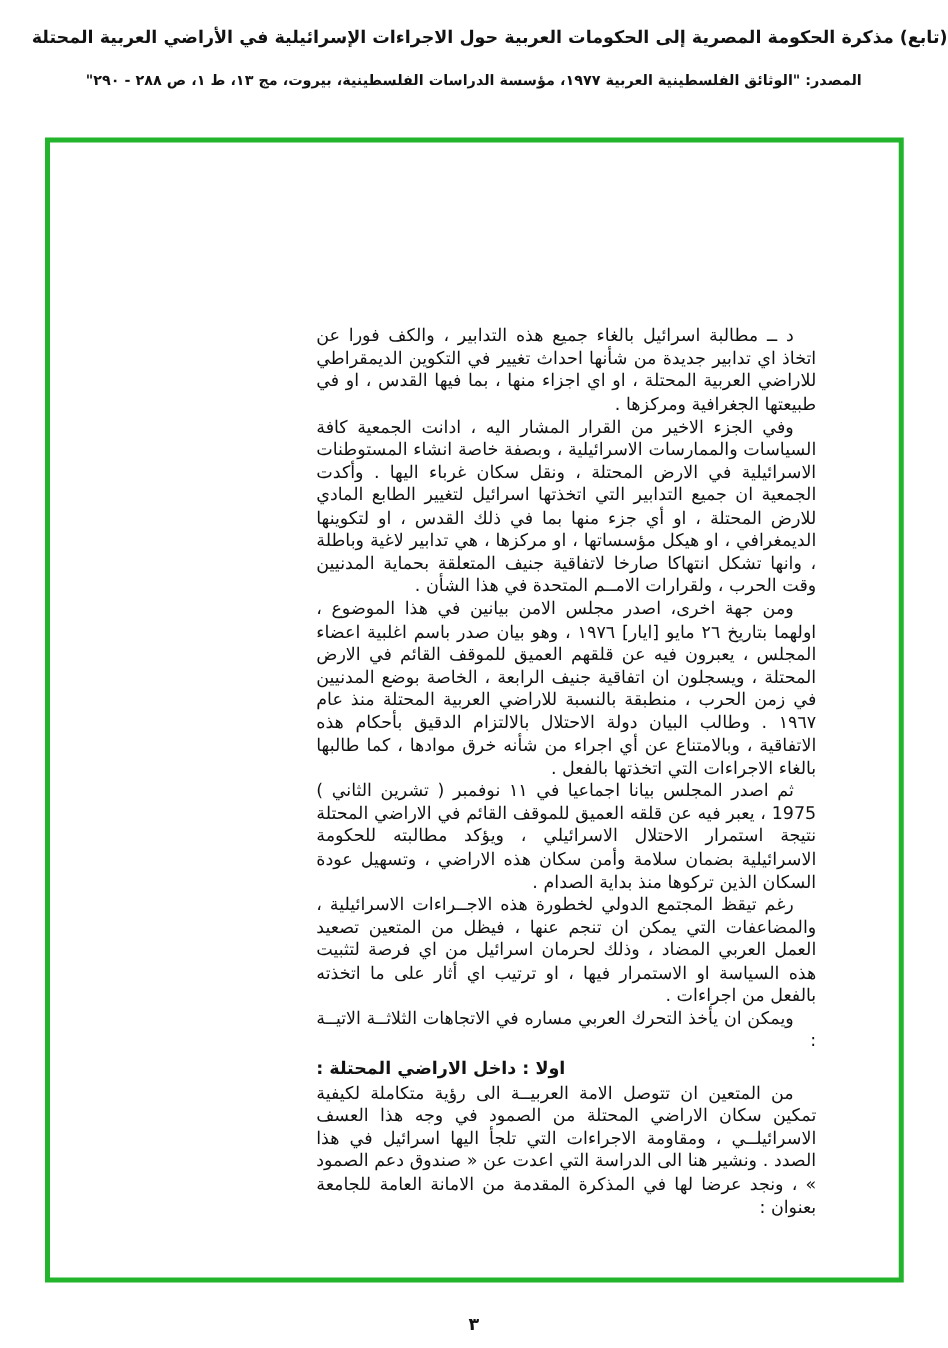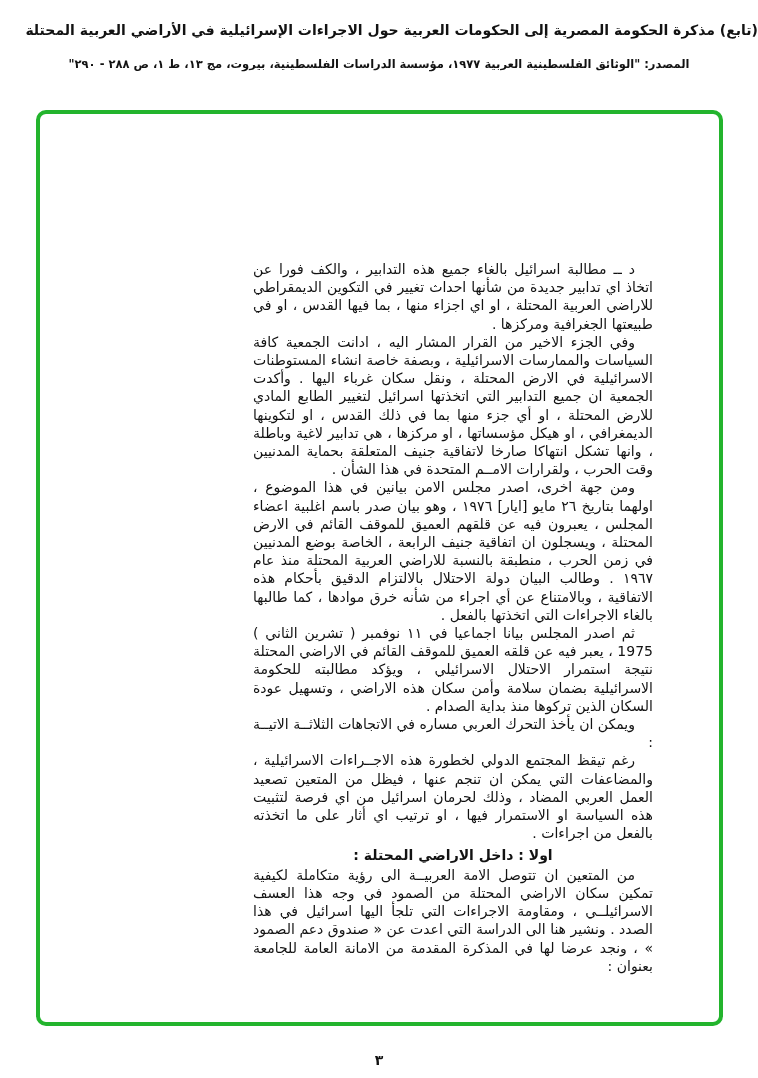--- a/index.html
+++ b/index.html
@@ -39,21 +39,21 @@
     white-space: nowrap;
   }
   
   .frame {
     position: absolute;
     left: 36px;
     top: 110px;
     width: 679px;
     height: 908px;
     border: 4px solid var(--frame-green, #23b42d);
-    border-radius: 10px;
+    border-radius: 0;
     background: #ffffff;
   }
   
   .text-column {
     position: absolute;
     left: 213px;
     top: 146px;
     width: 400px;
     direction: rtl;
   }
@@ -61,21 +61,21 @@
     margin: 0;
     font-size: 14px;
     line-height: 18.2px;
     text-align: justify;
     text-justify: inter-word;
     text-indent: 18px;
   }
   .text-column p.heading {
     font-weight: bold;
     text-indent: 0;
-    text-align: center;
+    text-align: left;
     margin: 3px 0 2px 0;
   }
   
   .page-number {
     position: absolute;
     top: 1052px;
     left: 0;
     right: 0;
     text-align: center;
     font-size: 14px;
@@ -90,22 +90,22 @@
   <div class="doc-title">(تابع) مذكرة الحكومة المصرية إلى الحكومات العربية حول الاجراءات الإسرائيلية في الأراضي العربية المحتلة</div>
 
   <div class="doc-source">المصدر:  "الوثائق الفلسطينية العربية ١٩٧٧، مؤسسة الدراسات الفلسطينية، بيروت، مج ١٣، ط ١، ص ٢٨٨ - ٢٩٠"</div>
 
   <div class="frame">
     <div class="text-column">
       <p>د ــ مطالبة اسرائيل بالغاء جميع هذه التدابير ، والكف فورا عن اتخاذ اي تدابير جديدة من شأنها احداث تغيير في التكوين الديمقراطي للاراضي العربية المحتلة ، او اي اجزاء منها ، بما فيها القدس ، او في طبيعتها الجغرافية ومركزها .</p>
       <p>وفي الجزء الاخير من القرار المشار اليه ، ادانت الجمعية كافة السياسات والممارسات الاسرائيلية ، وبصفة خاصة انشاء المستوطنات الاسرائيلية في الارض المحتلة ، ونقل سكان غرباء اليها . وأكدت الجمعية ان جميع التدابير التي اتخذتها اسرائيل لتغيير الطابع المادي للارض المحتلة ، او أي جزء منها بما في ذلك القدس ، او لتكوينها الديمغرافي ، او هيكل مؤسساتها ، او مركزها ، هي تدابير لاغية وباطلة ، وانها تشكل انتهاكا صارخا لاتفاقية جنيف المتعلقة بحماية المدنيين وقت الحرب ، ولقرارات الامــم المتحدة في هذا الشأن .</p>
       <p>ومن جهة اخرى، اصدر مجلس الامن بيانين في هذا الموضوع ، اولهما بتاريخ ٢٦ مايو [ايار] ١٩٧٦ ، وهو بيان صدر باسم اغلبية اعضاء المجلس ، يعبرون فيه عن قلقهم العميق للموقف القائم في الارض المحتلة ، ويسجلون ان اتفاقية جنيف الرابعة ، الخاصة بوضع المدنيين في زمن الحرب ، منطبقة بالنسبة للاراضي العربية المحتلة منذ عام ١٩٦٧ . وطالب البيان دولة الاحتلال بالالتزام الدقيق بأحكام هذه الاتفاقية ، وبالامتناع عن أي اجراء من شأنه خرق موادها ، كما طالبها بالغاء الاجراءات التي اتخذتها بالفعل .</p>
       <p>ثم اصدر المجلس بيانا اجماعيا في ١١ نوفمبر ( تشرين الثاني ) 1975 ، يعبر فيه عن قلقه العميق للموقف القائم في الاراضي المحتلة نتيجة استمرار الاحتلال الاسرائيلي ، ويؤكد مطالبته للحكومة الاسرائيلية بضمان سلامة وأمن سكان هذه الاراضي ، وتسهيل عودة السكان الذين تركوها منذ بداية الصدام .</p>
+      <p>رغم تيقظ المجتمع الدولي لخطورة هذه الاجــراءات الاسرائيلية ، والمضاعفات التي يمكن ان تنجم عنها ، فيظل من المتعين تصعيد العمل العربي المضاد ، وذلك لحرمان اسرائيل من اي فرصة لتثبيت هذه السياسة او الاستمرار فيها ، او ترتيب اي أثار على ما اتخذته بالفعل من اجراءات .</p>
       <p>ويمكن ان يأخذ التحرك العربي مساره في الاتجاهات الثلاثــة الاتيــة :</p>
-      <p>رغم تيقظ المجتمع الدولي لخطورة هذه الاجــراءات الاسرائيلية ، والمضاعفات التي يمكن ان تنجم عنها ، فيظل من المتعين تصعيد العمل العربي المضاد ، وذلك لحرمان اسرائيل من اي فرصة لتثبيت هذه السياسة او الاستمرار فيها ، او ترتيب اي أثار على ما اتخذته بالفعل من اجراءات .</p>
       <p class="heading">اولا : داخل الاراضي المحتلة :</p>
       <p>من المتعين ان تتوصل الامة العربيــة الى رؤية متكاملة لكيفية تمكين سكان الاراضي المحتلة من الصمود في وجه هذا العسف الاسرائيلــي ، ومقاومة الاجراءات التي تلجأ اليها اسرائيل في هذا الصدد . ونشير هنا الى الدراسة التي اعدت عن « صندوق دعم الصمود » ، ونجد عرضا لها في المذكرة المقدمة من الامانة العامة للجامعة بعنوان :</p>
     </div>
   </div>
 
   <div class="page-number">٣</div>
 
 </div>
 
 </body></html>

